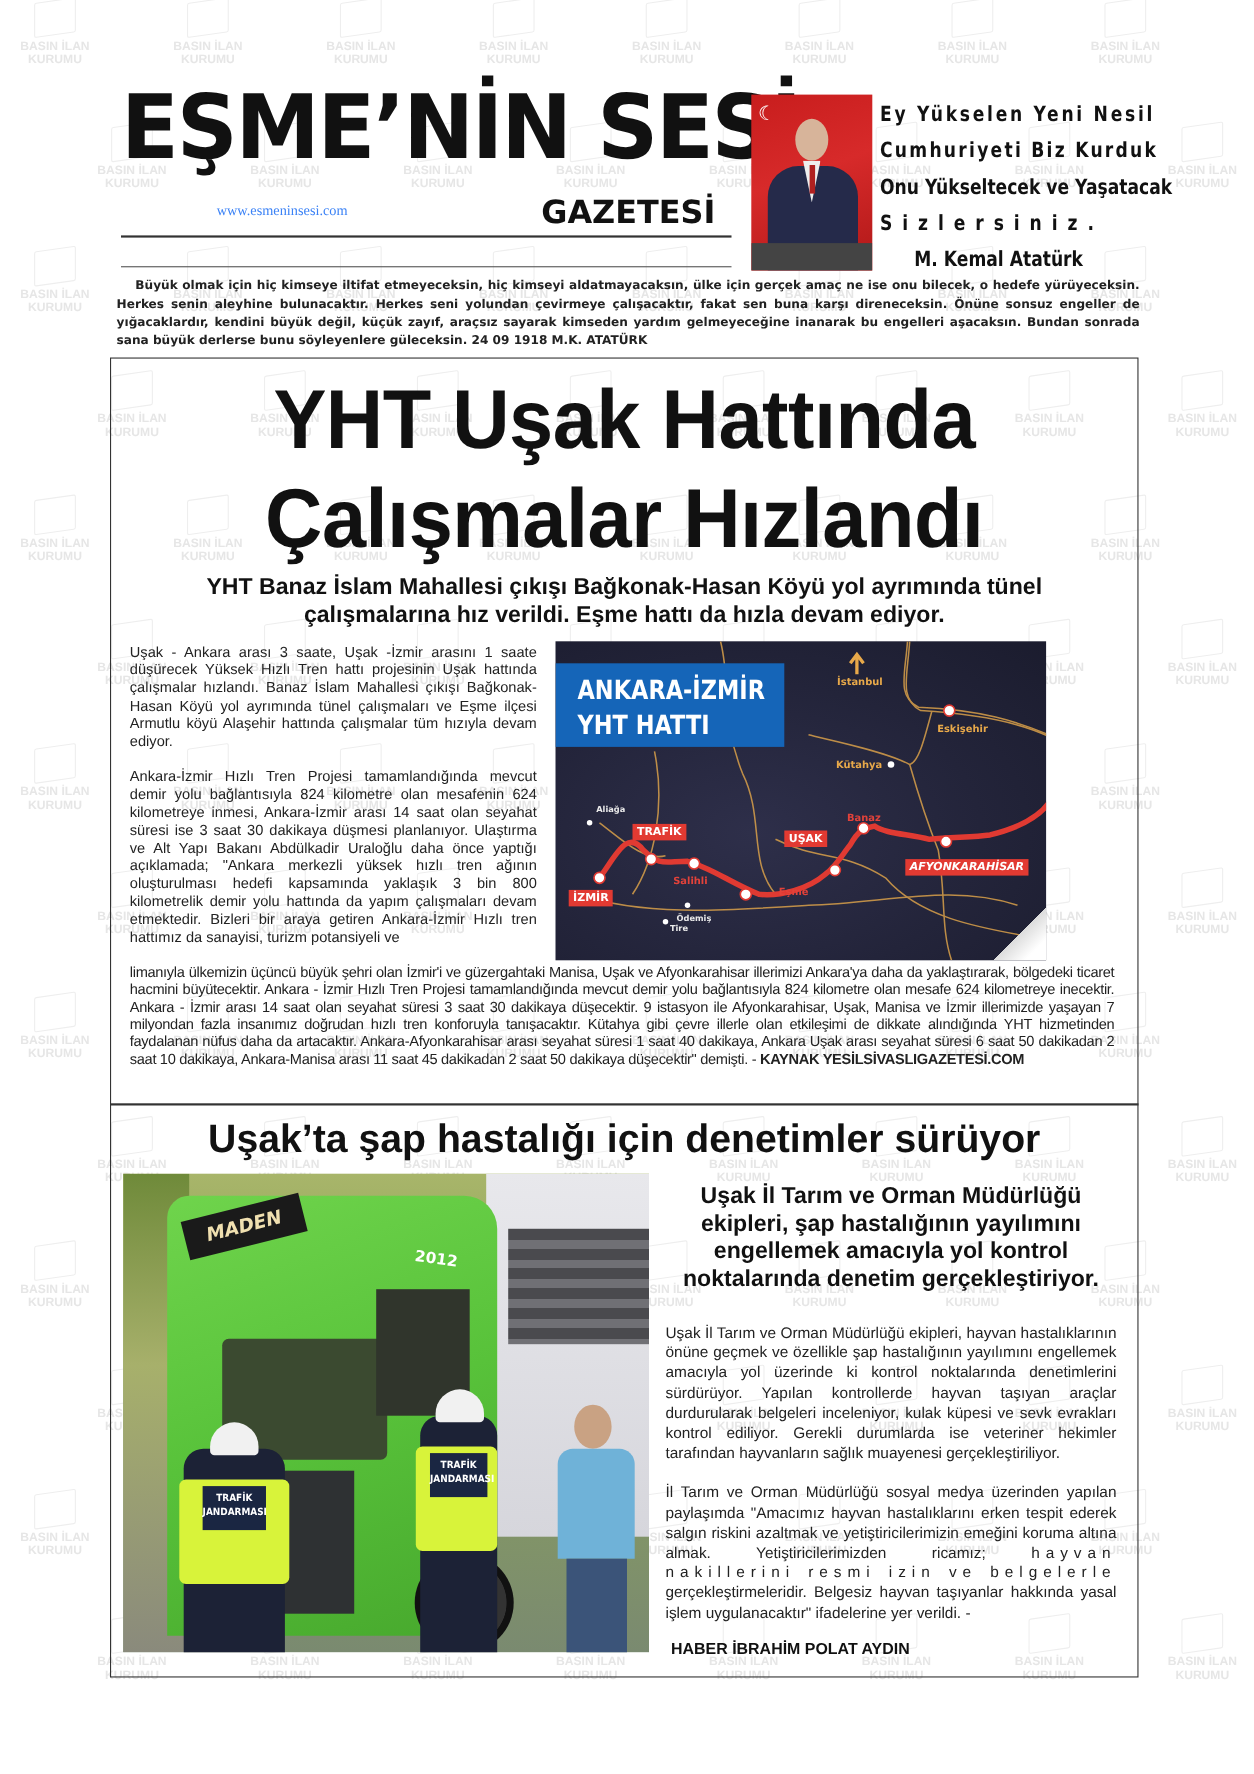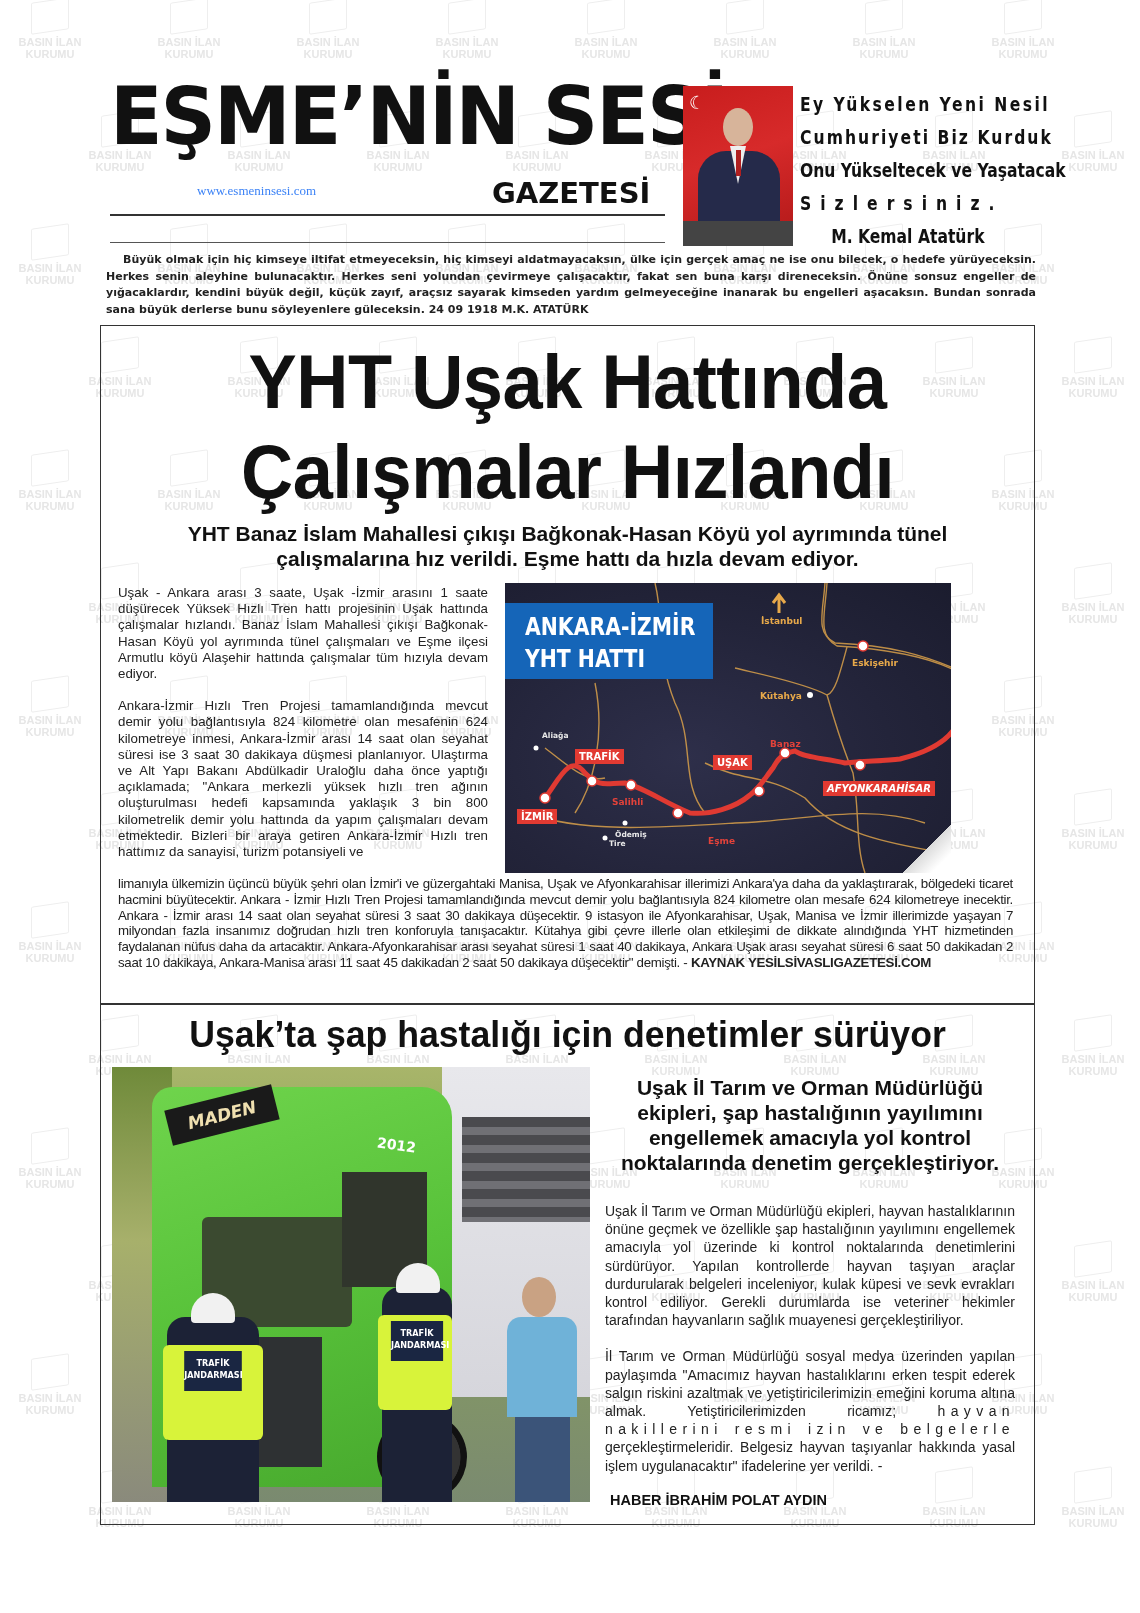--- a/index.html
+++ b/index.html
@@ -771,21 +771,21 @@
     </div>
     <span class="map-label lbl-orange" style="left:256px;top:33px;">İstanbul</span>
     <span class="map-label lbl-orange" style="left:496px;top:38px;">Ankara</span>
     <span class="map-label lbl-orange" style="left:347px;top:75px;">Eskişehir</span>
     <span class="map-label lbl-orange" style="left:255px;top:108px;">Kütahya</span>
     <span class="map-label lbl-box" style="left:497px;top:107px;">POLATLI</span>
     <span class="map-label lbl-white" style="left:37px;top:148px;">Aliağa</span>
     <span class="map-label lbl-box" style="left:70px;top:166px;">TRAFİK</span>
     <span class="map-label lbl-box" style="left:12px;top:226px;">İZMİR</span>
     <span class="map-label lbl-red" style="left:107px;top:214px;">Salihli</span>
-    <span class="map-label lbl-red" style="left:155px;top:253px;padding-left:48px;">Eşme</span>
+    <span class="map-label lbl-red" style="left:155px;top:224px;padding-left:48px;">Eşme</span>
     <span class="map-label lbl-box" style="left:208px;top:172px;">UŞAK</span>
     <span class="map-label lbl-red" style="left:265px;top:156px;">Banaz</span>
     <span class="map-label lbl-box" style="left:318px;top:198px;font-style:italic;">AFYONKARAHİSAR</span>
     <span class="map-label lbl-white" style="left:110px;top:247px;">Ödemiş</span>
     <span class="map-label lbl-white" style="left:104px;top:256px;">Tire</span>
     <div class="page-curl"></div>
   </div>
 
   <div class="fullwidth body-text">
     <p><span>limanıyla ülkemizin üçüncü büyük şehri olan İzmir'i ve güzergahtaki Manisa, Uşak ve Afyonkarahisar illerimizi Ankara'ya daha da yaklaştırarak, bölgedeki ticaret hacmini büyütecektir. Ankara - İzmir Hızlı Tren Projesi tamamlandığında mevcut demir yolu bağlantısıyla 824 kilometre olan mesafe 624 kilometreye inecektir. Ankara - İzmir arası 14 saat olan seyahat süresi 3 saat 30 dakikaya düşecektir. 9 istasyon ile Afyonkarahisar, Uşak, Manisa ve İzmir illerimizde yaşayan 7 milyondan fazla insanımız doğrudan hızlı tren konforuyla tanışacaktır. Kütahya gibi çevre illerle olan etkileşimi de dikkate alındığında YHT hizmetinden faydalanan nüfus daha da artacaktır. Ankara-Afyonkarahisar arası seyahat süresi 1 saat 40 dakikaya, Ankara Uşak arası seyahat süresi 6 saat 50 dakikadan 2 saat 10 dakikaya, Ankara-Manisa arası 11 saat 45 dakikadan 2 saat 50 dakikaya düşecektir" demişti. -</span><span class="source"> KAYNAK YESİLSİVASLIGAZETESİ.COM</span></p>

